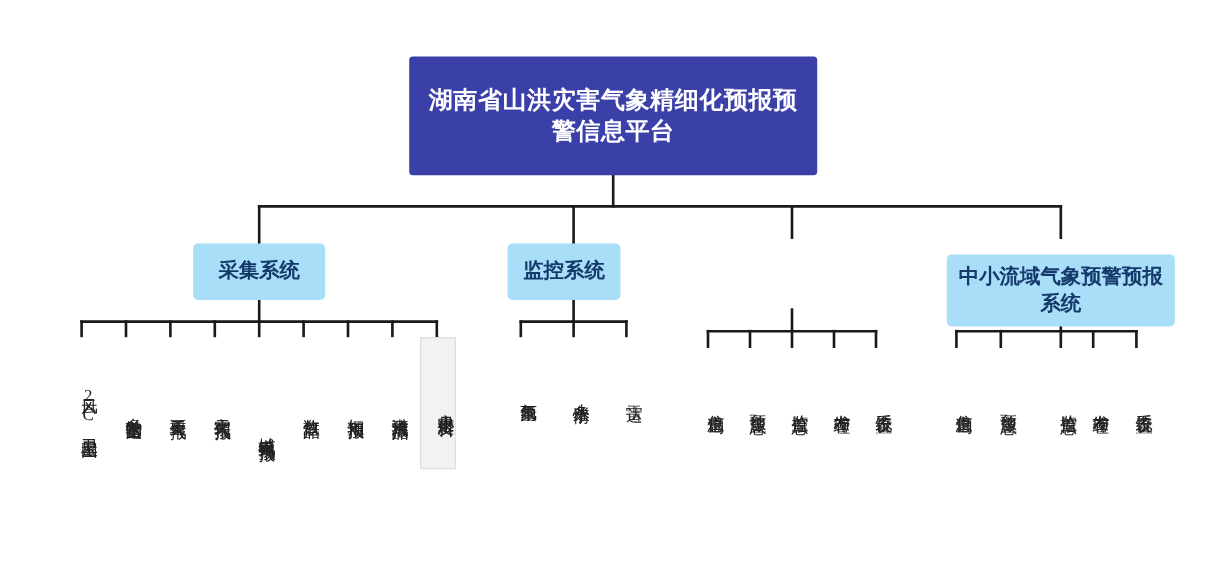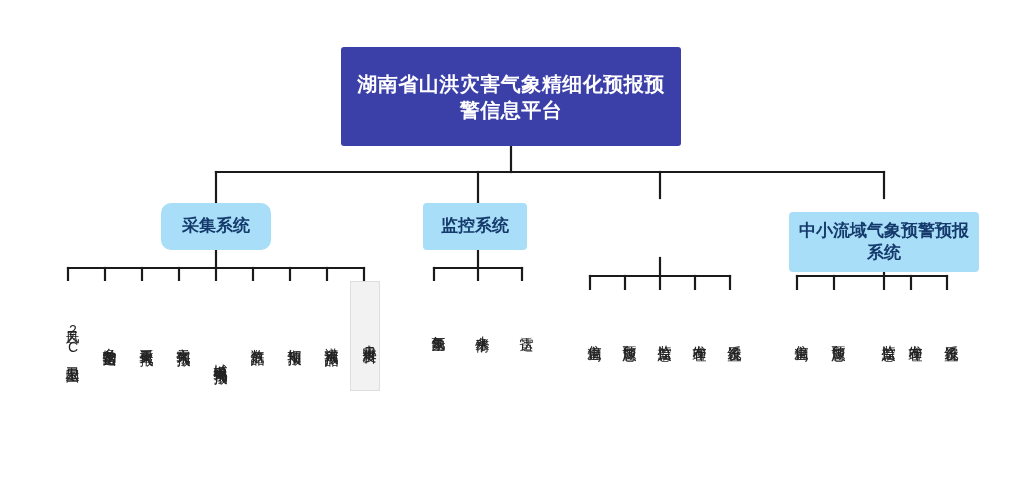--- a/index.html
+++ b/index.html
@@ -26,20 +26,21 @@
     pointer-events: none;
   }
   .node {
     position: absolute;
     box-sizing: border-box;
     display: flex;
     align-items: center;
     justify-content: center;
     text-align: center;
     line-height: 1.3;
+    font-family: Liberation Serif, serif;
   }
   .root {
     background: #3b3fa8;
     color: #ffffff;
     font-weight: bold;
     font-size: 20px;
     border-radius: 3px;
     padding: 6px 10px;
     letter-spacing: 0.5px;
   }
@@ -117,25 +118,25 @@
       <path d="M884,276 L884,290"></path>
       <path d="M911,276 L911,290"></path>
       <path d="M947,276 L947,290"></path>
     </g>
   </svg>
 
   <div class="node root" style="left:341px; top:47px; width:340px; height:99px;">
     <span>湖南省山洪灾害气象精细化预报预警信息平台</span>
   </div>
 
-  <div class="node sys" style="left:161px; top:203px; width:110px; height:47px;border-radius:10px;">
+  <div class="node sys" style="left:161px; top:203px; width:110px; height:47px;">
     <span>采集系统</span>
   </div>
 
-  <div class="node sys" style="left:423px; top:203px; width:104px; height:47px;">
+  <div class="node sys" style="left:423px; top:203px; width:94px; height:47px;">
     <span>监控系统</span>
   </div>
 
 
   <div class="node sys" style="left:789px; top:212px; width:190px; height:60px;">
     <span>中小流域气象预警预报系统</span>
   </div>
 
   <div class="node leaf" style="left:56px; top:281px; width:26px; height:116px;">
     <span>风云2C卫星云图</span>

